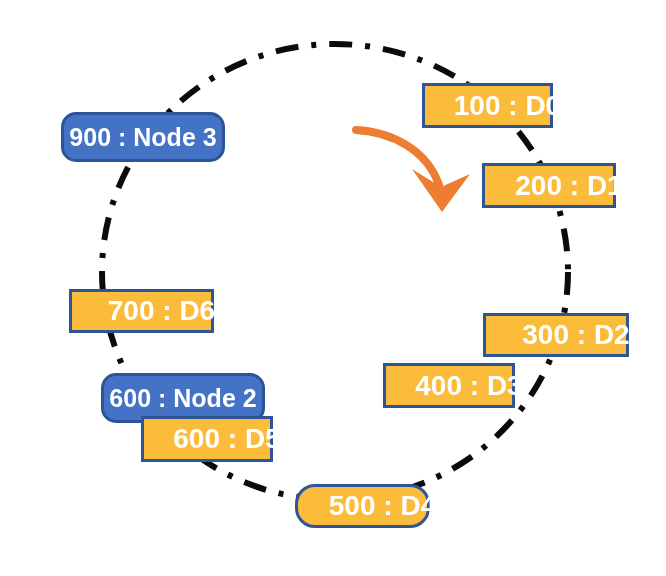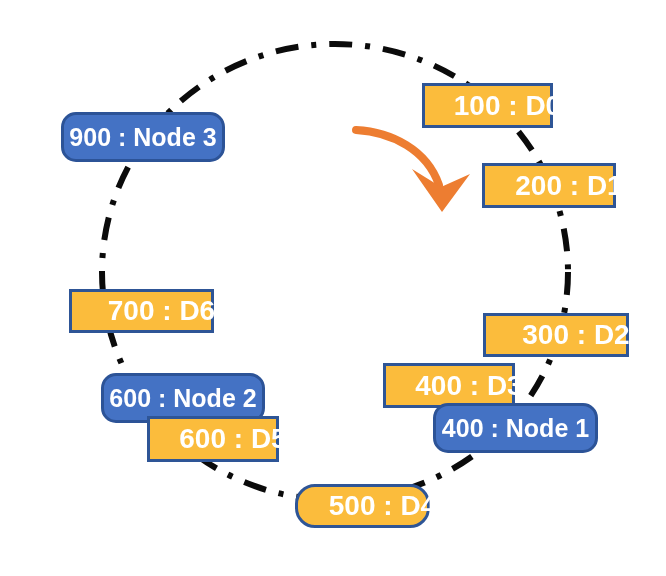--- a/index.html
+++ b/index.html
@@ -57,19 +57,18 @@
   <div class="box data" style="left:482px;top:163px;width:134px;height:45px;">200 : D1</div>
 
   <div class="box data" style="left:45px;top:289px;width:145px;height:44px;margin-left:24px;">700 : D6</div>
 
   <div class="box data" style="left:483px;top:313px;width:146px;height:44px;">300 : D2</div>
 
   <div class="box data" style="left:383px;top:363px;width:132px;height:45px;">400 : D3</div>
 
   <div class="box node" style="left:58px;top:373px;width:164px;height:50px;margin-left:43px;">600 : Node 2</div>
 
-  <div class="box node" style="left:433px;top:403px;width:165px;height:50px;">400 : Node 1</div>
 
-  <div class="box data" style="left:147px;top:416px;width:132px;height:46px;">600 : D5</div>
+  <div class="box data" style="left:141px;top:416px;width:132px;height:46px;">600 : D5</div>
 
   <div class="box data" style="left:295px;top:484px;width:135px;height:44px;border-radius:20px;">500 : D4</div>
 
 </div>
 
 </body></html>

